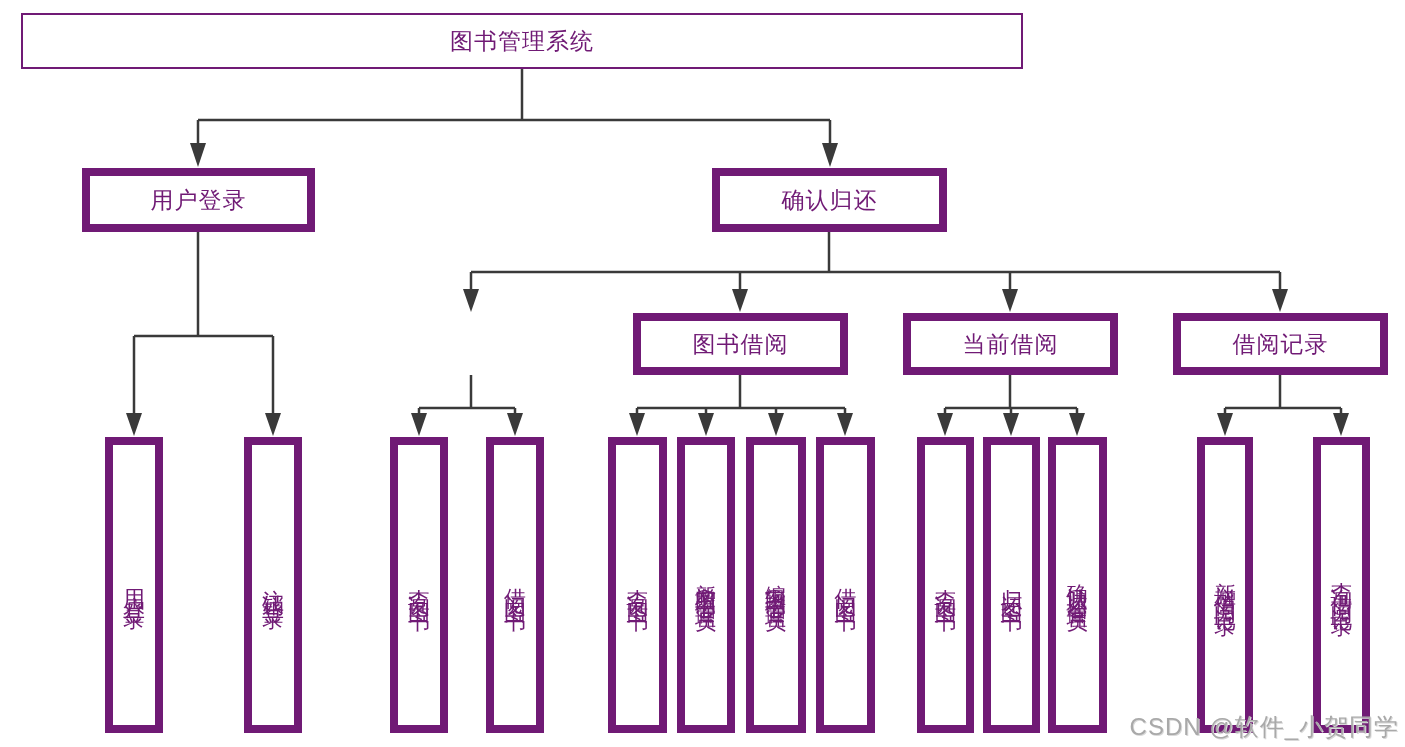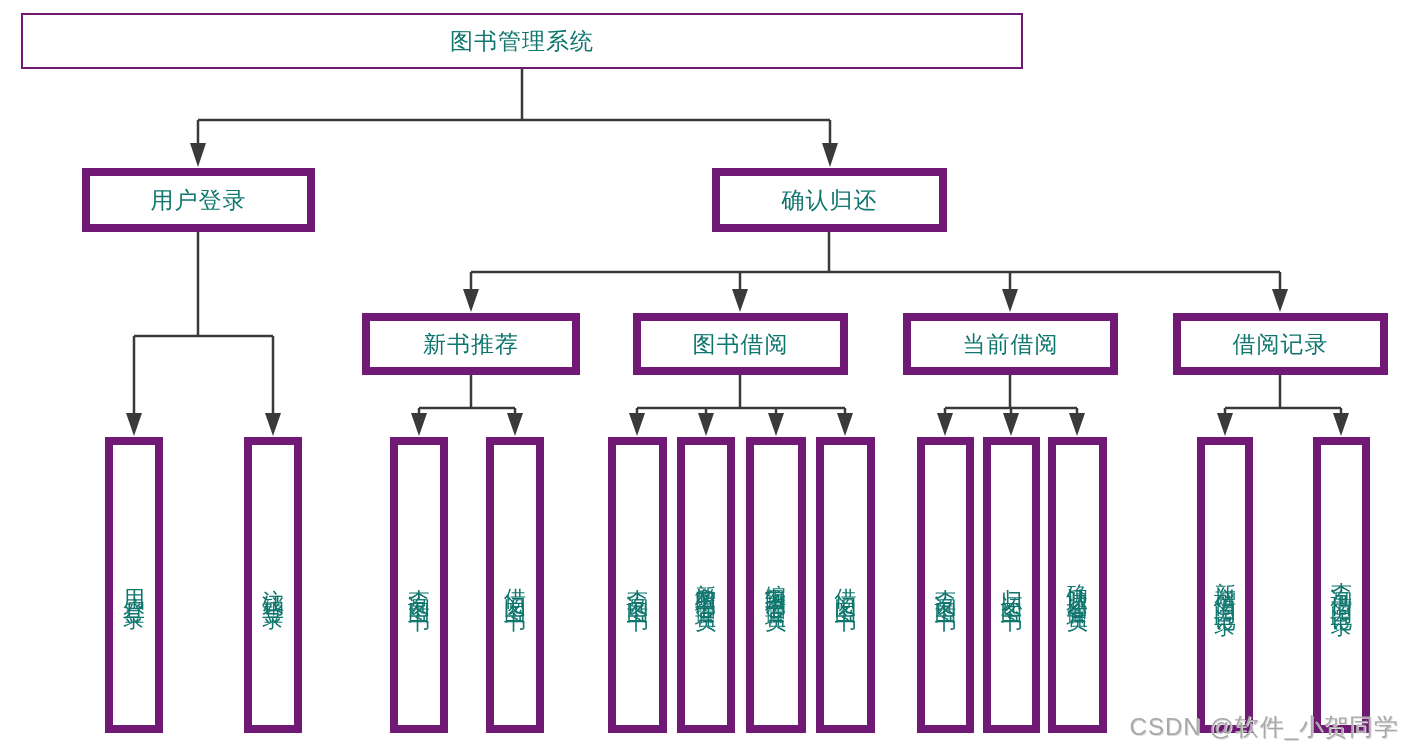--- a/index.html
+++ b/index.html
@@ -14,21 +14,21 @@
   #wires {
     position: absolute;
     left: 0; top: 0;
     width: 1405px; height: 747px;
   }
   .node {
     position: absolute;
     box-sizing: border-box;
     background: #ffffff;
     border: 8px solid #701a75;
-    color: #0f766e;
+    color: #701a75;
     display: flex;
     align-items: center;
     justify-content: center;
     text-align: center;
   }
   .hnode { font-size: 23px; letter-spacing: 1px; }
   .root  { border-width: 2.5px; }
   .vnode {
     writing-mode: vertical-rl;
     text-orientation: mixed;
@@ -120,21 +120,20 @@
       <polygon points="1217,413 1233,413 1225,436"></polygon>
       <polygon points="1333,413 1349,413 1341,436"></polygon>
     </g>
   </svg>
 
   <div class="node hnode root" style="left:21px; top:13px; width:1002px; height:56px;">图书管理系统</div>
 
   <div class="node hnode" style="left:82px; top:168px; width:233px; height:64px;">用户登录</div>
   <div class="node hnode" style="left:712px; top:168px; width:235px; height:64px;">确认归还</div>
 
-  <div class="node hnode" style="left:362px; top:313px; width:218px; height:62px;">新书推荐</div>
   <div class="node hnode" style="left:903px; top:313px; width:215px; height:62px;">当前借阅</div>
   <div class="node hnode" style="left:633px; top:313px; width:215px; height:62px;">图书借阅</div>
   <div class="node hnode" style="left:1173px; top:313px; width:215px; height:62px;text-align:center;">借阅记录</div>
 
   <div class="node vnode" style="left:105px; top:437px; width:58px; height:296px;">用户登录</div>
   <div class="node vnode" style="left:244px; top:437px; width:58px; height:296px;">注销登录</div>
 
   <div class="node vnode" style="left:390px; top:437px; width:58px; height:296px;">查询图书</div>
   <div class="node vnode" style="left:486px; top:437px; width:58px; height:296px;">借阅图书</div>
 

